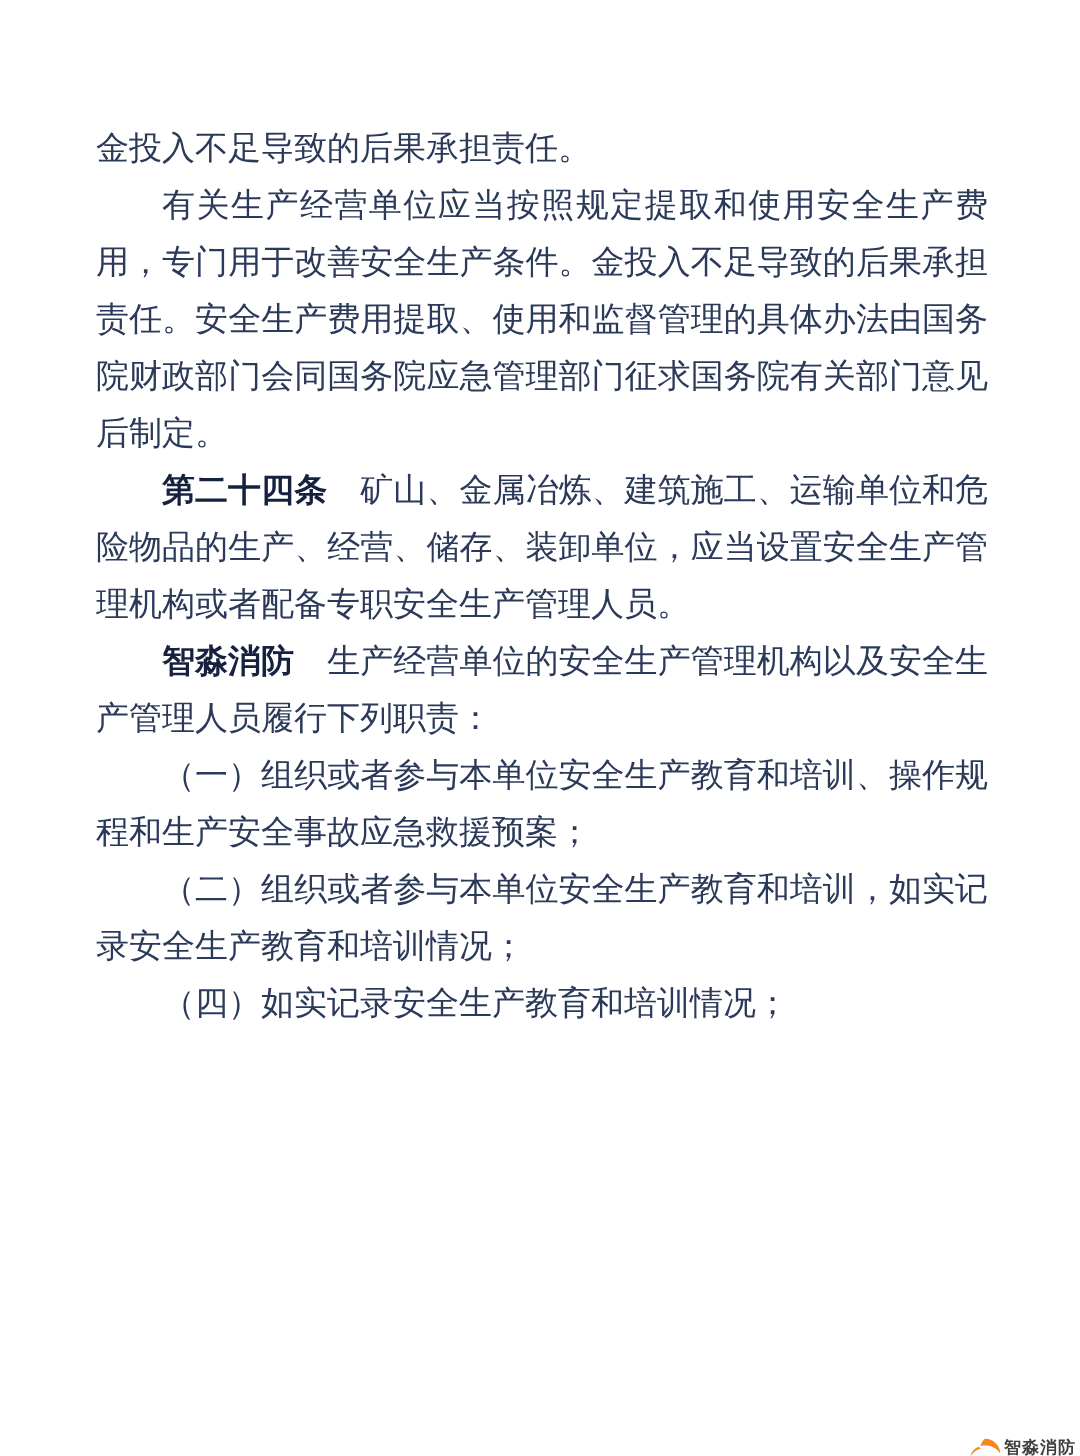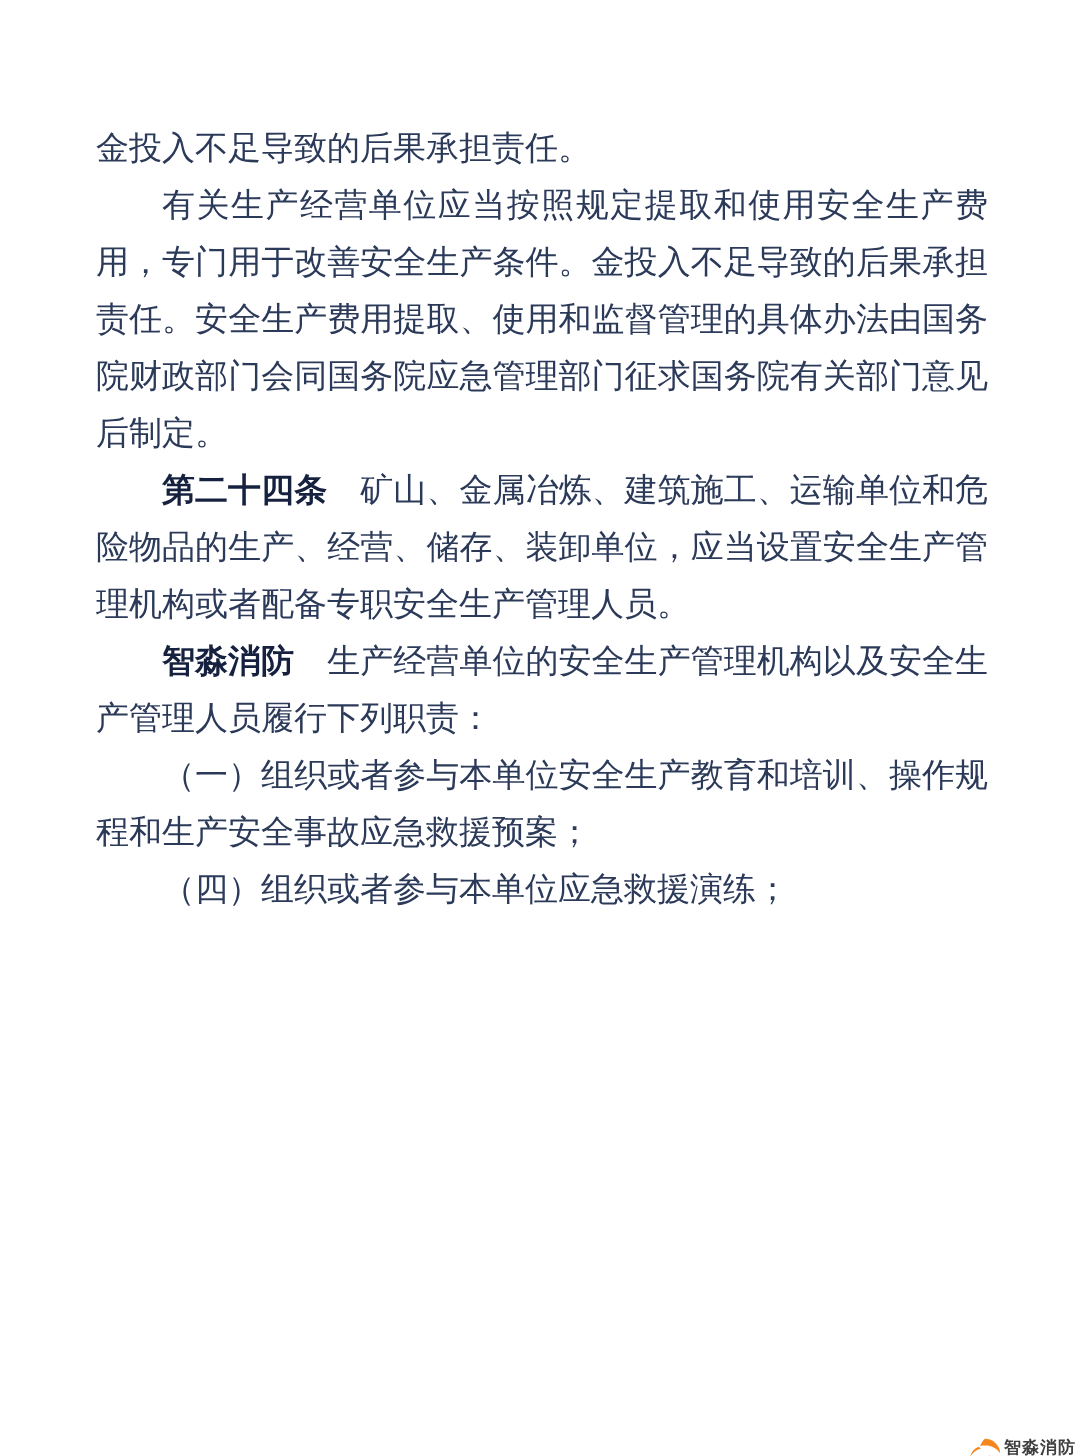--- a/index.html
+++ b/index.html
@@ -76,21 +76,22 @@
 <body>
 
 <div class="page" style="background: rgb(255, 255, 255);">
 
   <div class="content" id="content">
       <p class="para"><span class="body-text">金投入不足导致的后果承担责任。</span></p>
       <p class="para indent"><span class="body-text">有关生产经营单位应当按照规定提取和使用安全生产费用，专门用于改善安全生产条件。金投入不足导致的后果承担责任。安全生产费用提取、使用和监督管理的具体办法由国务院财政部门会同国务院应急管理部门征求国务院有关部门意见后制定。</span></p>
       <p class="para indent"><span class="lead">第二十四条</span><span class="body-text">　矿山、金属冶炼、建筑施工、运输单位和危险物品的生产、经营、储存、装卸单位，应当设置安全生产管理机构或者配备专职安全生产管理人员。</span></p>
       <p class="para indent"><span class="lead">智淼消防</span><span class="body-text">　生产经营单位的安全生产管理机构以及安全生产管理人员履行下列职责：</span></p>
       <p class="para indent"><span class="body-text">（一）组织或者参与本单位安全生产教育和培训、操作规程和生产安全事故应急救援预案；</span></p>
-      <p class="para indent"><span class="body-text">（四）组织或者参与本单位应急救援演练；</span></p>
+      <p class="para indent"><span class="body-text">（二）组织或者参与本单位安全生产教育和培训，如实记录安全生产教育和培训情况；</span></p>
+      <p class="para indent"><span class="body-text">（四）如实记录安全生产教育和培训情况；</span></p>
     </div>
 
   <div class="watermark">
     <span class="wm-logo">
       <svg viewBox="0 0 40 40" width="32" height="32" aria-hidden="true">
         <path d="M20 1 A19 19 0 0 1 39 19 C33 11 25 8 14 10 C16 5 18 2 20 1 Z" fill="#f5871f"></path>
         <path d="M12 11 C7 13 3 17 1.5 23 C6 17 10 14 15 13 Z" fill="#f5871f"></path>
         <path d="M38 23 A19 19 0 0 1 8 35 C18 36 28 32 38 23 Z" fill="#2f9fd6"></path>
         <path d="M36 28 A19 19 0 0 1 14 38.5 C22 38 29 34.5 36 28 Z" fill="#1d6eb8"></path>
         <path d="M3 26 C10 28 18 27 26 22 L24 28 C17 31 9 30 3 26 Z" fill="#1d6eb8"></path>

